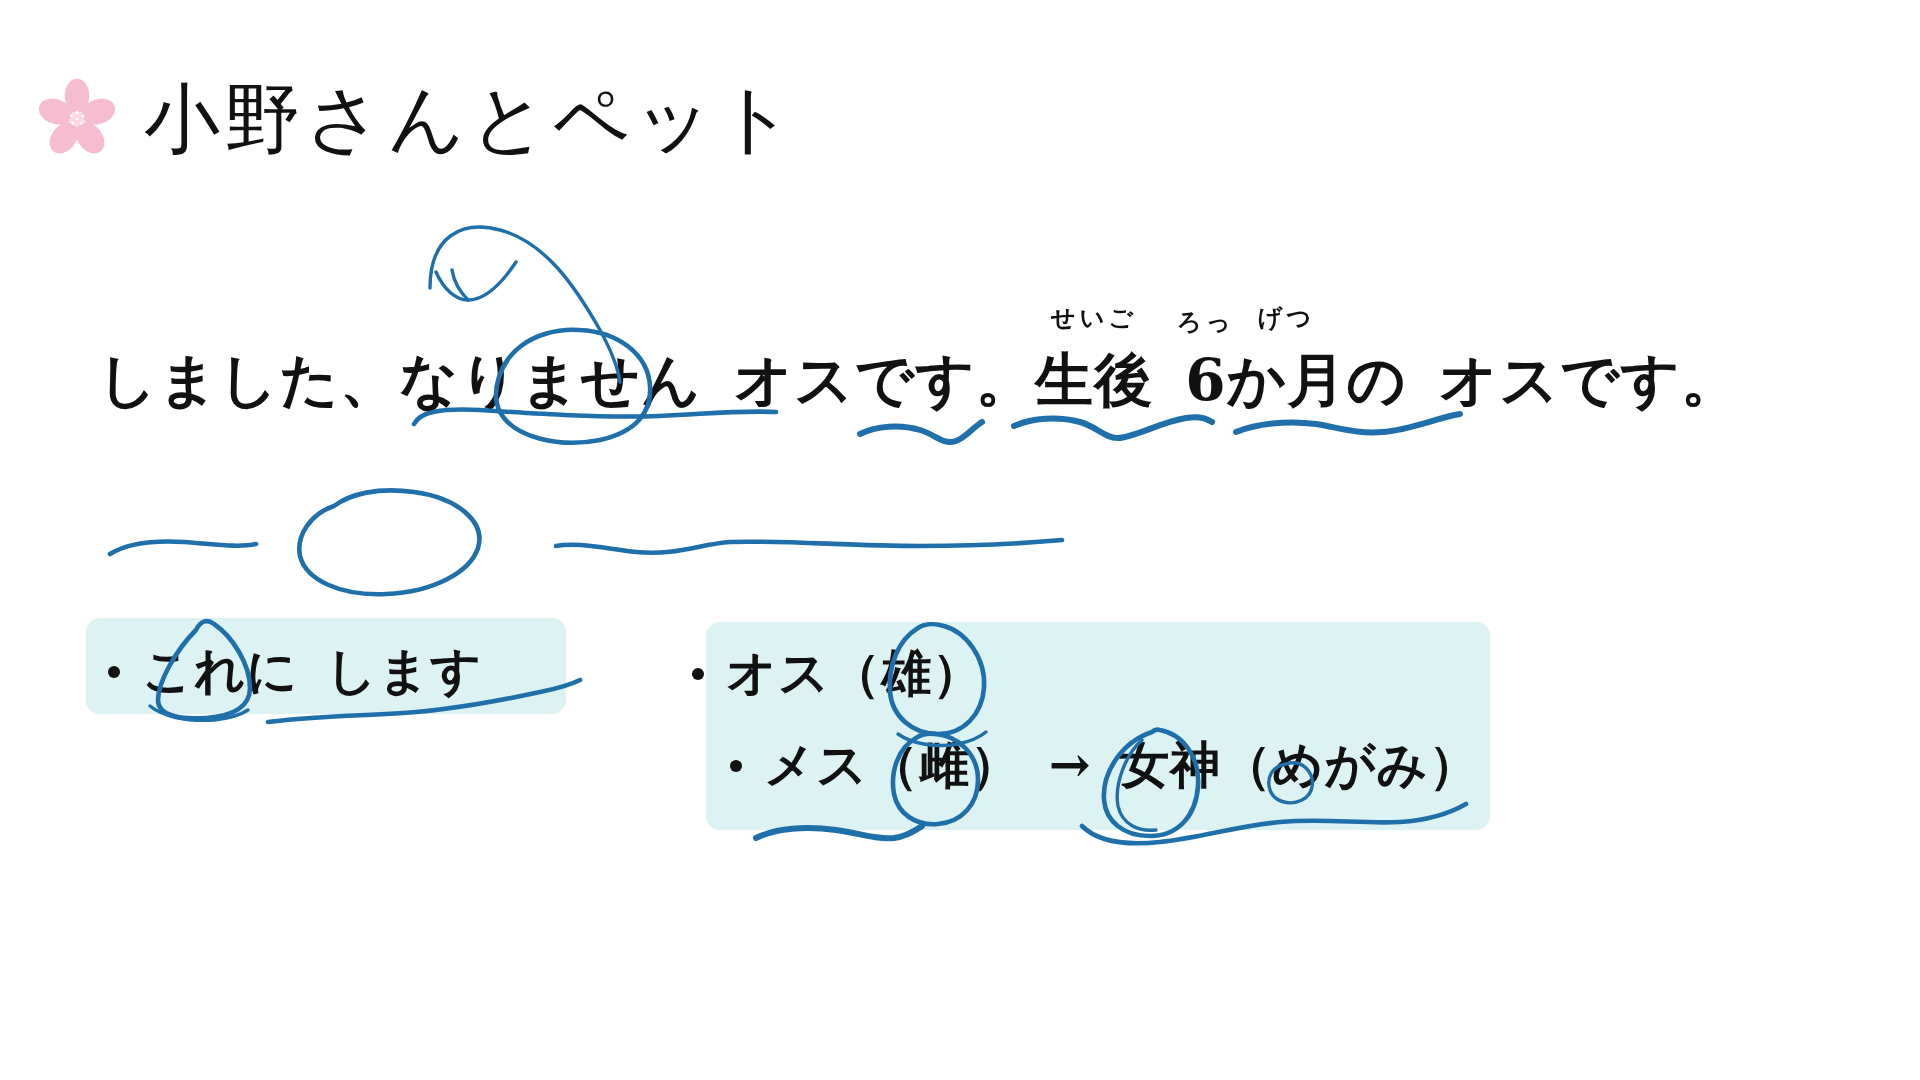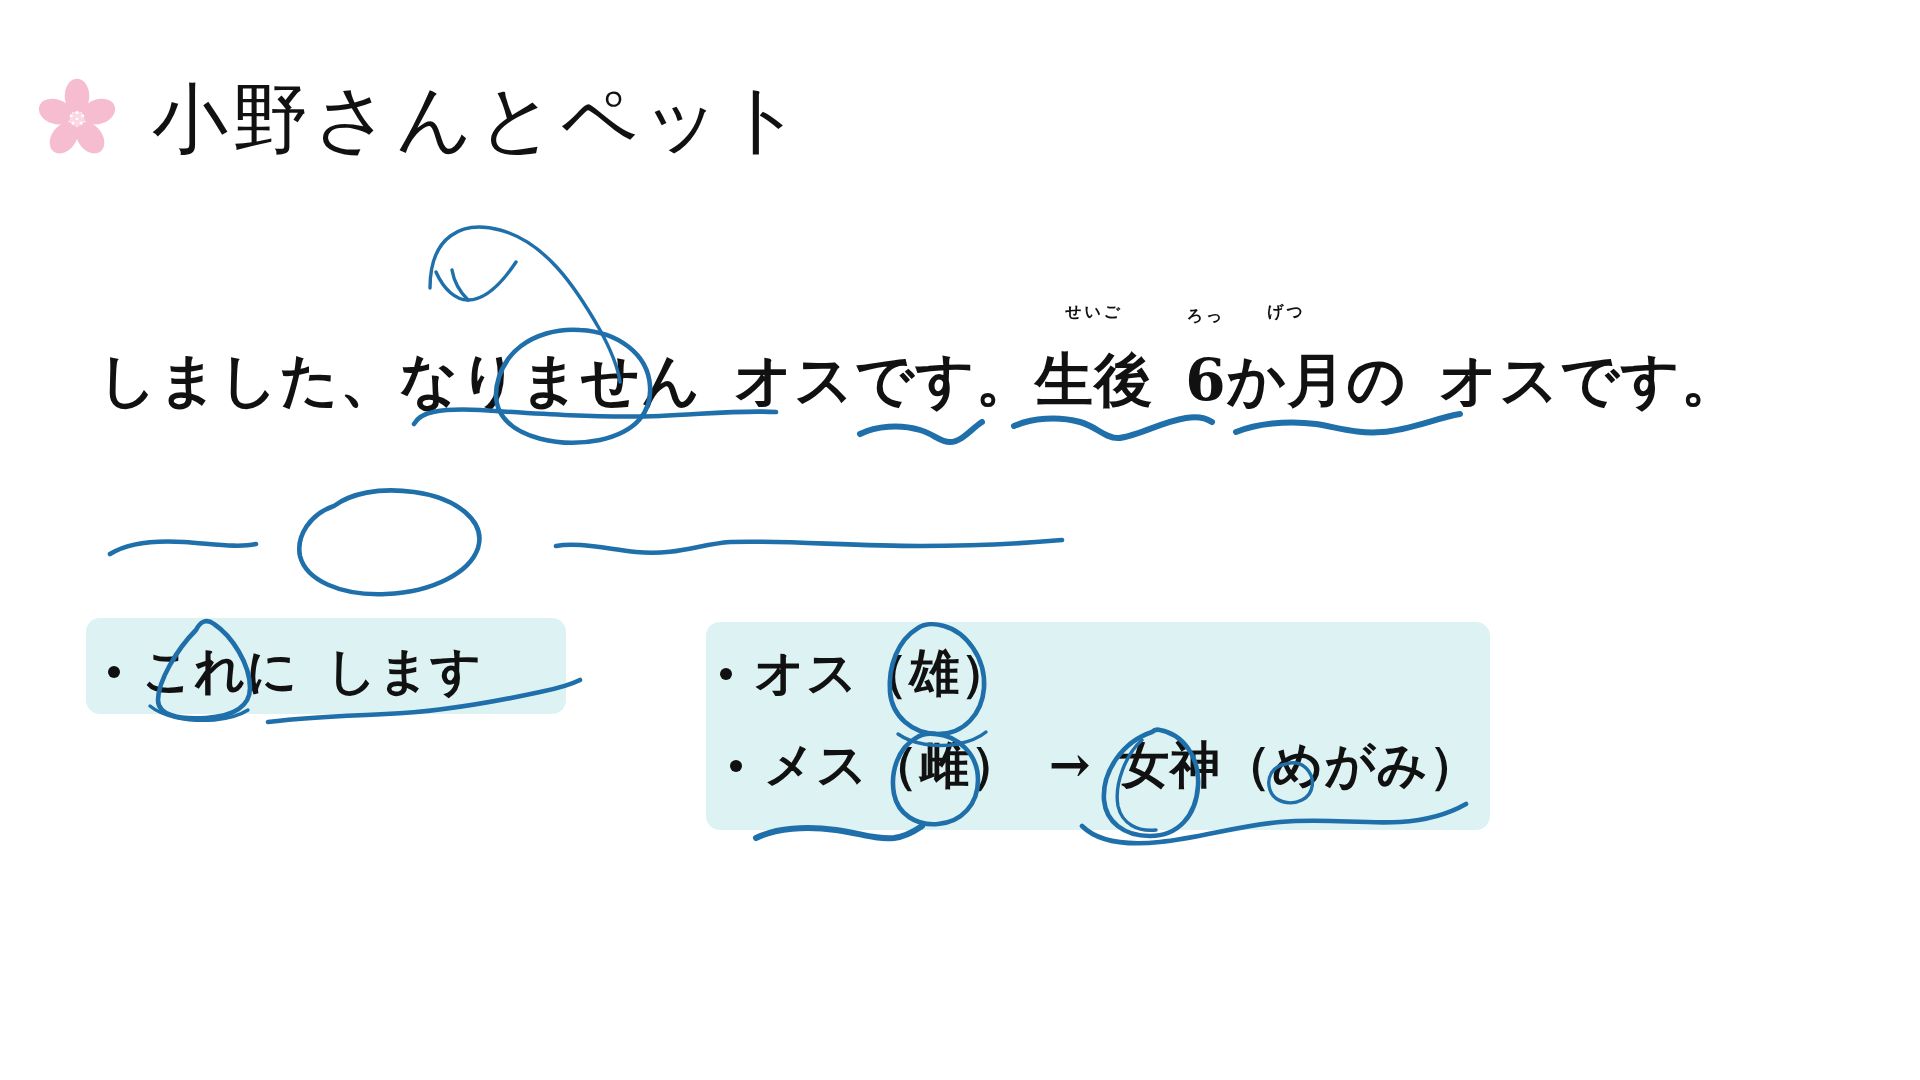--- a/index.html
+++ b/index.html
@@ -18,21 +18,21 @@
     color: #111111;
   }
 
   
   #title-row {
     position: absolute;
     left: 36px;
     top: 78px;
     display: flex;
     align-items: center;
-    gap: 34px;
+    gap: 26px;
   }
   #sakura-icon {
     width: 82px;
     height: 82px;
     flex: 0 0 auto;
   }
   #page-title {
     font-size: 76px;
     font-weight: 400;
     letter-spacing: 0.06em;
@@ -55,21 +55,21 @@
 
   .ruby-wrap {
     position: relative;
     display: inline-block;
   }
   .ruby-text {
     position: absolute;
     left: 50%;
     transform: translateX(-50%);
     top: -40px;
-    font-size: 16px;
+    font-size: 24px;
     font-weight: 700;
     letter-spacing: 0.18em;
     white-space: nowrap;
     font-family: "DejaVu Serif", "Liberation Serif", serif;
   }
   .sp { display: inline-block; width: 0.55em; }
 
   
   .hl-box {
     position: absolute;
@@ -92,21 +92,21 @@
   }
   .bullet-dot {
     display: inline-block;
     width: 12px;
     height: 12px;
     border-radius: 50%;
     background: #111111;
     flex: 0 0 auto;
   }
   #bullet-left   { left: 108px; top: 638px; }
-  #bullet-right-1{ left: 720px; top: 640px; }
+  #bullet-right-1{ left: 692px; top: 640px; }
   #bullet-right-2{ left: 730px; top: 732px; }
 
   
   #ink-layer {
     position: absolute;
     left: 0; top: 0;
     width: 1920px;
     height: 1080px;
     pointer-events: none;
   }

